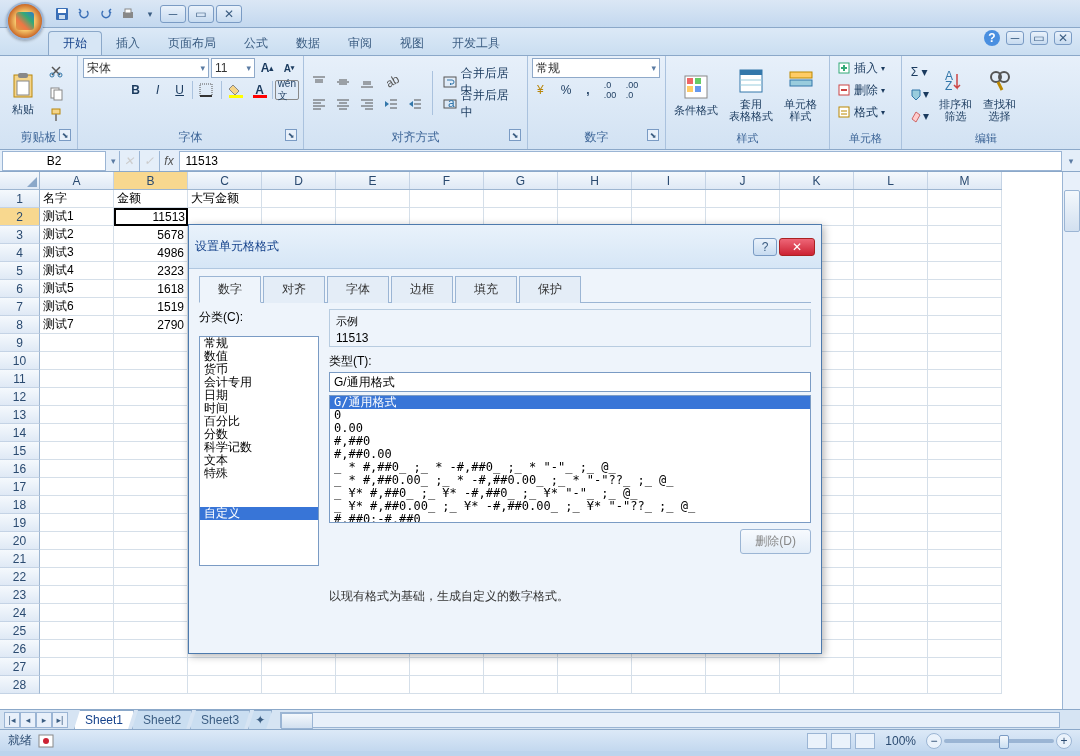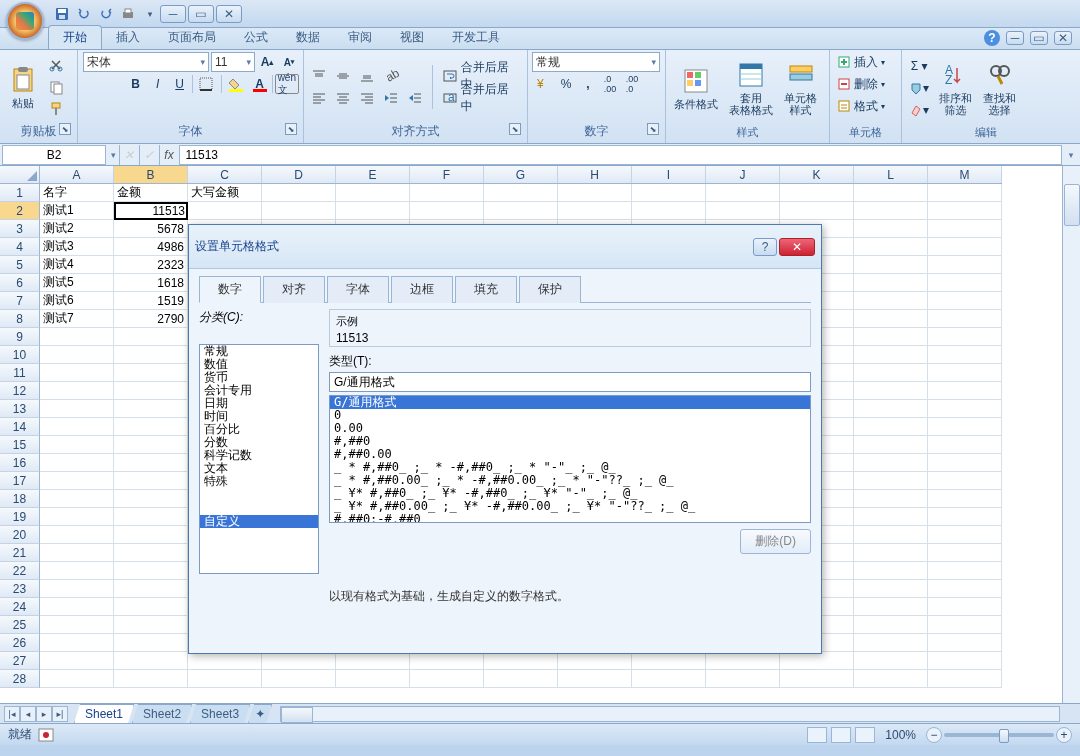--- a/index.html
+++ b/index.html
@@ -5,21 +5,21 @@
 *{box-sizing:border-box;margin:0;padding:0;font-family:"Microsoft YaHei","SimSun",sans-serif;font-size:12px;}
 body{background:#bcd4ed;width:1080px;height:756px;overflow:hidden;position:relative;}
 .titlebar{height:28px;background:linear-gradient(#dbe7f5,#c3d8ef);display:flex;align-items:center;padding:0 4px;border-bottom:1px solid #8ba8c9;}
 .office-btn{width:38px;height:38px;position:absolute;left:6px;top:2px;border-radius:50%;background:radial-gradient(#fff,#f5c56b 40%,#cb6a28 70%);border:2px solid #9db6d6;z-index:5;box-shadow:0 1px 3px rgba(0,0,0,0.3);}
 .office-btn::before{content:"";position:absolute;left:8px;top:8px;width:18px;height:18px;background:linear-gradient(45deg,#d94,#e74,#3a7,#37c);border-radius:3px;}
 .qat{margin-left:48px;display:flex;gap:2px;align-items:center;}
 .qat-btn{width:20px;height:20px;display:flex;align-items:center;justify-content:center;border-radius:3px;cursor:pointer;}
 .title{flex:1;text-align:center;color:#3b5d82;}
 .winbtns{display:flex;gap:2px;}
 .winbtn{width:26px;height:18px;border:1px solid #7a9bc4;background:linear-gradient(#eaf2fb,#c7dbf0);border-radius:3px;display:flex;align-items:center;justify-content:center;color:#3b5d82;cursor:pointer;}
-.menutabs{height:22px;background:linear-gradient(#dce9f7,#cadef1);display:flex;align-items:flex-end;padding-left:48px;border-bottom:1px solid #8ba8c9;position:relative;}
+.menutabs{height:28px;background:linear-gradient(#dce9f7,#cadef1);display:flex;align-items:flex-end;padding-left:48px;border-bottom:1px solid #8ba8c9;position:relative;}
 .menutab{padding:3px 14px;color:#3b5d82;cursor:pointer;border-top-left-radius:4px;border-top-right-radius:4px;}
 .menutab.active{background:#d7e6f5;border:1px solid #8ba8c9;border-bottom:none;color:#15428b;}
 .mt-right{position:absolute;right:8px;top:2px;display:flex;gap:6px;align-items:center;}
 .ribbon{height:94px;background:linear-gradient(#e7f0fa,#d2e2f3);border-bottom:1px solid #8ba8c9;display:flex;}
 .rgroup{border-right:1px solid #aac2de;display:flex;flex-direction:column;padding:2px 4px;}
 .rgroup-body{flex:1;display:flex;align-items:center;gap:3px;}
 .rgroup-label{text-align:center;color:#3e6698;font-size:11px;padding:1px 0;position:relative;}
 .rgroup-label .dlg{position:absolute;right:2px;top:1px;width:12px;height:12px;border:1px solid #7a9bc4;background:#e8f0fa;display:flex;align-items:center;justify-content:center;font-size:8px;color:#3b5d82;}
 .bigbtn{display:flex;flex-direction:column;align-items:center;gap:2px;padding:2px 4px;cursor:pointer;border-radius:3px;}
 .bigbtn .ico{width:30px;height:30px;display:flex;align-items:center;justify-content:center;}
@@ -69,21 +69,21 @@
 .dlg-title span{color:#15428b;}
 .dlg-title .btns{margin-left:auto;display:flex;gap:2px;}
 .dlg-help{width:24px;height:18px;border:1px solid #7a9bc4;background:linear-gradient(#eaf2fb,#c7dbf0);border-radius:3px;display:flex;align-items:center;justify-content:center;color:#3b5d82;cursor:pointer;}
 .dlg-close{width:36px;height:18px;background:linear-gradient(#e67,#c23);border:1px solid #a22;border-radius:3px;display:flex;align-items:center;justify-content:center;color:#fff;cursor:pointer;}
 .dlg-body{padding:6px 10px 10px;}
 .dlg-tabs{display:flex;border-bottom:1px solid #9bb5d4;}
 .dlg-tab{padding:4px 18px;border:1px solid #9bb5d4;border-bottom:none;background:#e4edf7;cursor:pointer;margin-right:2px;color:#333;position:relative;top:1px;}
 .dlg-tab.active{background:#eef4fb;border-bottom:1px solid #eef4fb;}
 .dlg-content{display:flex;padding-top:6px;gap:10px;}
 .cat-col{width:120px;}
-.cat-label{margin-bottom:18px;font-style:italic;}
+.cat-label{margin-bottom:10px;}
 .cat-list{border:1px solid #7a9bc4;background:#fff;height:230px;overflow:hidden;}
 .cat-item{padding:0px 4px;cursor:pointer;line-height:13px;font-size:12px;}
 .cat-item.sel{background:#3875d7;color:#fff;margin-top:27px;}
 .right-col{flex:1;}
 .sample-box{border:1px solid #b8cce0;padding:4px 6px;margin-bottom:6px;height:38px;}
 .sample-lbl{font-size:11px;margin-bottom:2px;}
 .type-input{width:100%;border:1px solid #7a9bc4;background:#fff;padding:2px 4px;margin:2px 0 3px;}
 .type-list{border:1px solid #7a9bc4;background:#fff;height:128px;overflow-y:scroll;}
 .type-item{padding:0px 4px;cursor:pointer;font-size:12px;line-height:13px;font-family:"SimSun",monospace;}
 .type-item.sel{background:#3875d7;color:#fff;}

